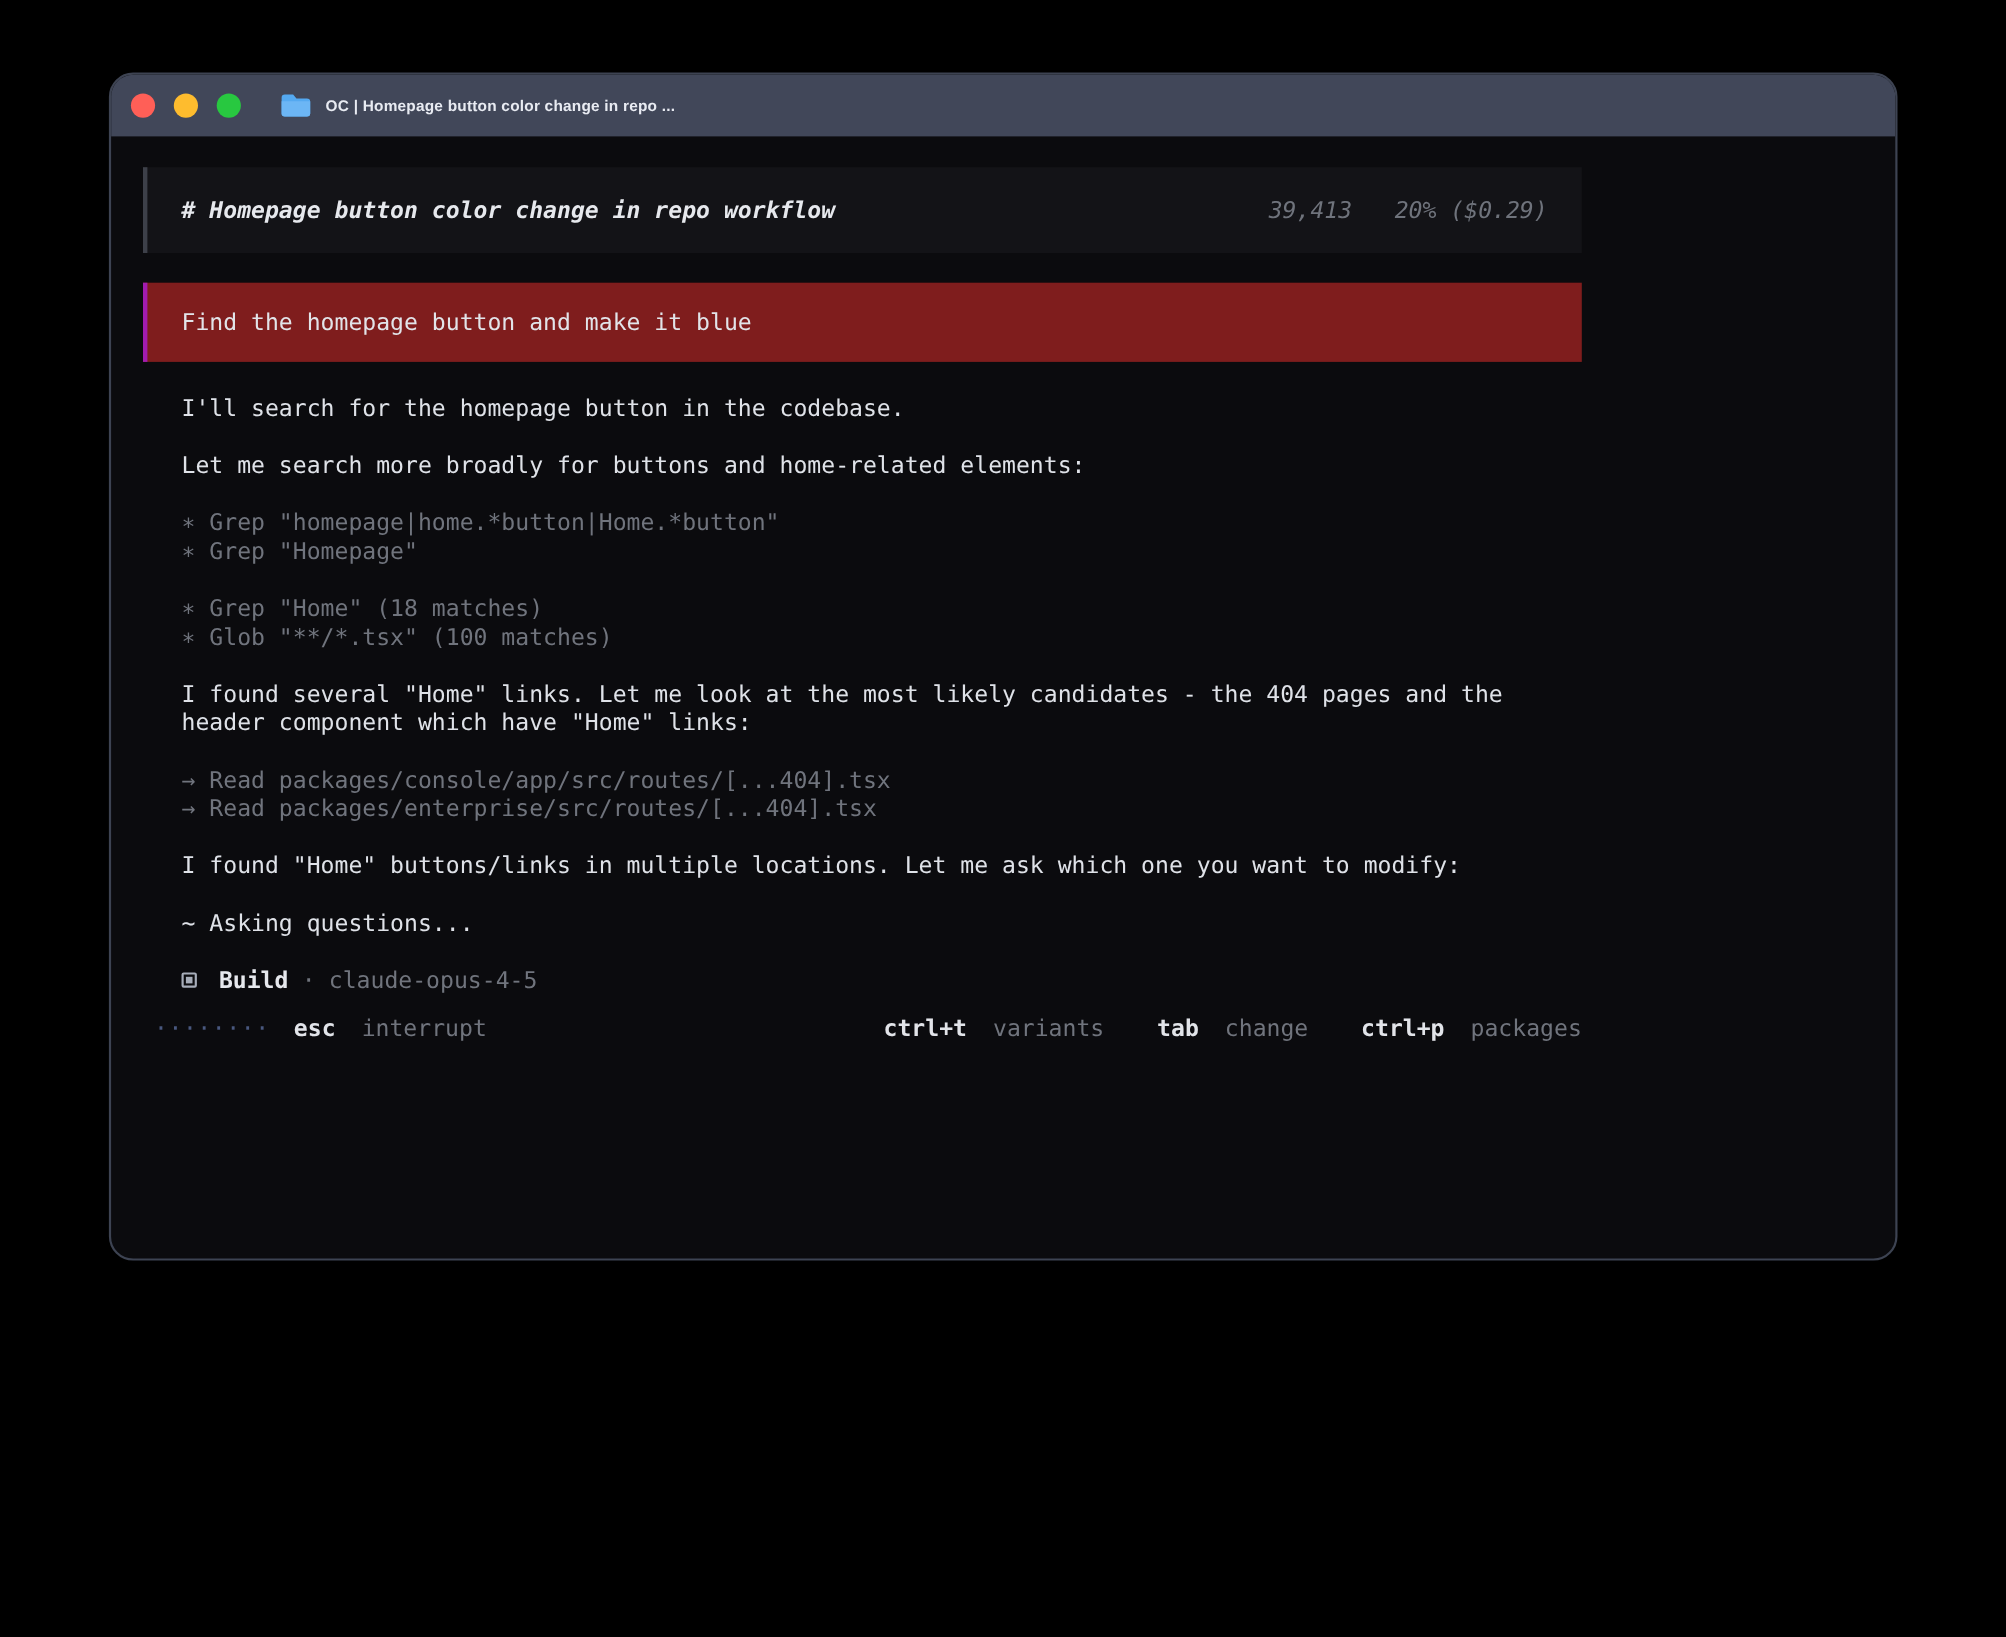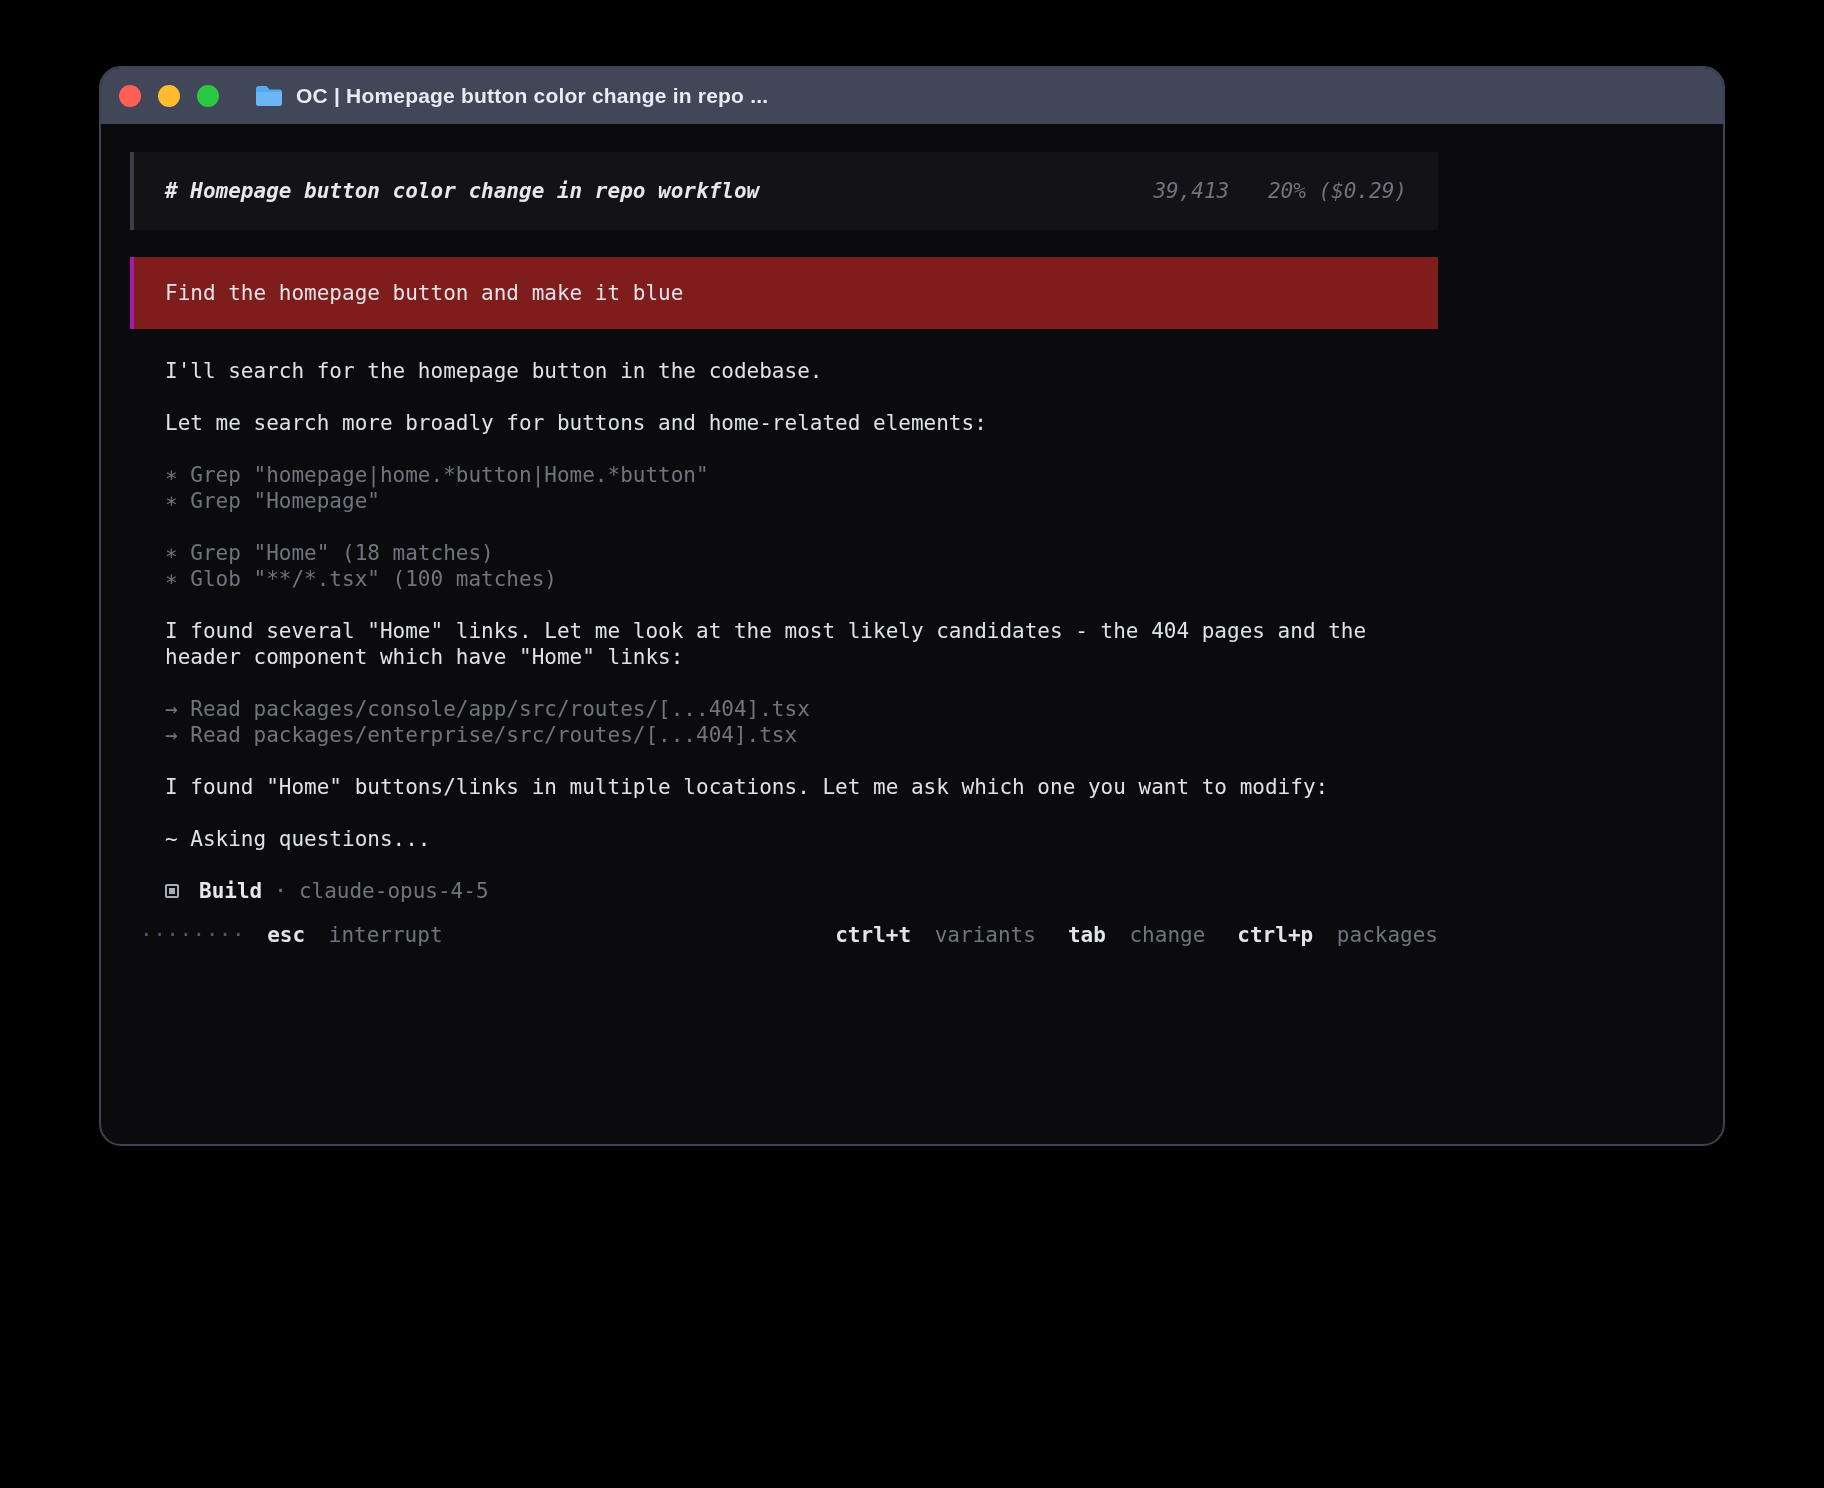--- a/index.html
+++ b/index.html
@@ -14,21 +14,21 @@
   }
 
   
   .titlebar {
     height:56px; background:#414759; display:flex; align-items:center;
     padding:0 18px; font-family:"Liberation Sans",sans-serif;
   }
   .traffic { display:flex; align-items:center; }
   .light { width:22px; height:22px; border-radius:50%; margin-right:17px; }
   .folder-icon { margin:0 12px 0 18px; display:flex; }
-  .win-title { color:#e8ebf2; font-weight:bold; font-size:21px; letter-spacing:0.2px; }
+  .win-title { color:#e8ebf2; font-weight:bold; font-size:14px; letter-spacing:0.2px; }
 
   
   .column { width:1308px; margin:28px 0 0 29px; font-size:21px; color:#dfe2e8; }
 
   .session-header {
     display:flex; justify-content:space-between; align-items:flex-end;
     background:#131317; border-left:4px solid #3d4049;
     padding:26px 31px; line-height:26px;font-style:italic;
   }
   .session-title { font-weight:bold; color:#e6e8ed; }
@@ -68,21 +68,21 @@
 
   .statusbar {
     margin-top:18px; display:flex; align-items:center; line-height:26px;
     padding:0 0 0 10px; width:1308px;
   }
   .spinner { color:#49587f; letter-spacing:0.5px; }
   .hint-left { margin-left:22px; }
   .key { color:#e2e4e9; font-weight:bold; }
   .hint-label { color:#70747d; margin-left:11px; }
   .statusbar .spacer { flex:1; }
-  .shortcuts { display:flex; gap:32px;align-items:center; }
+  .shortcuts { display:flex; gap:48px;align-items:center; }
   .shortcut { white-space:nowrap; }
 </style>
 </head>
 <body>
 
 <div class="window">
 
   <div class="titlebar">
     <div class="traffic">
       <span class="light" style="background:#ff5f57"></span>

